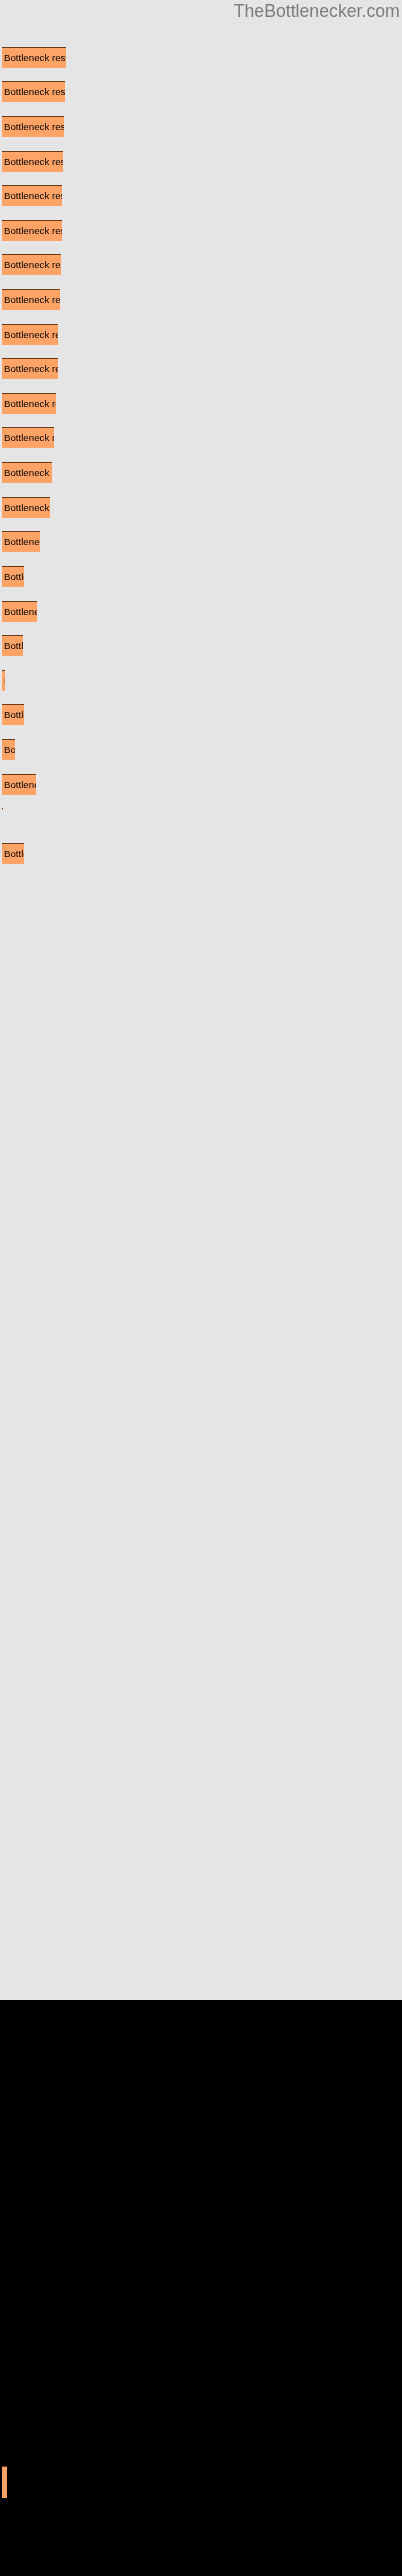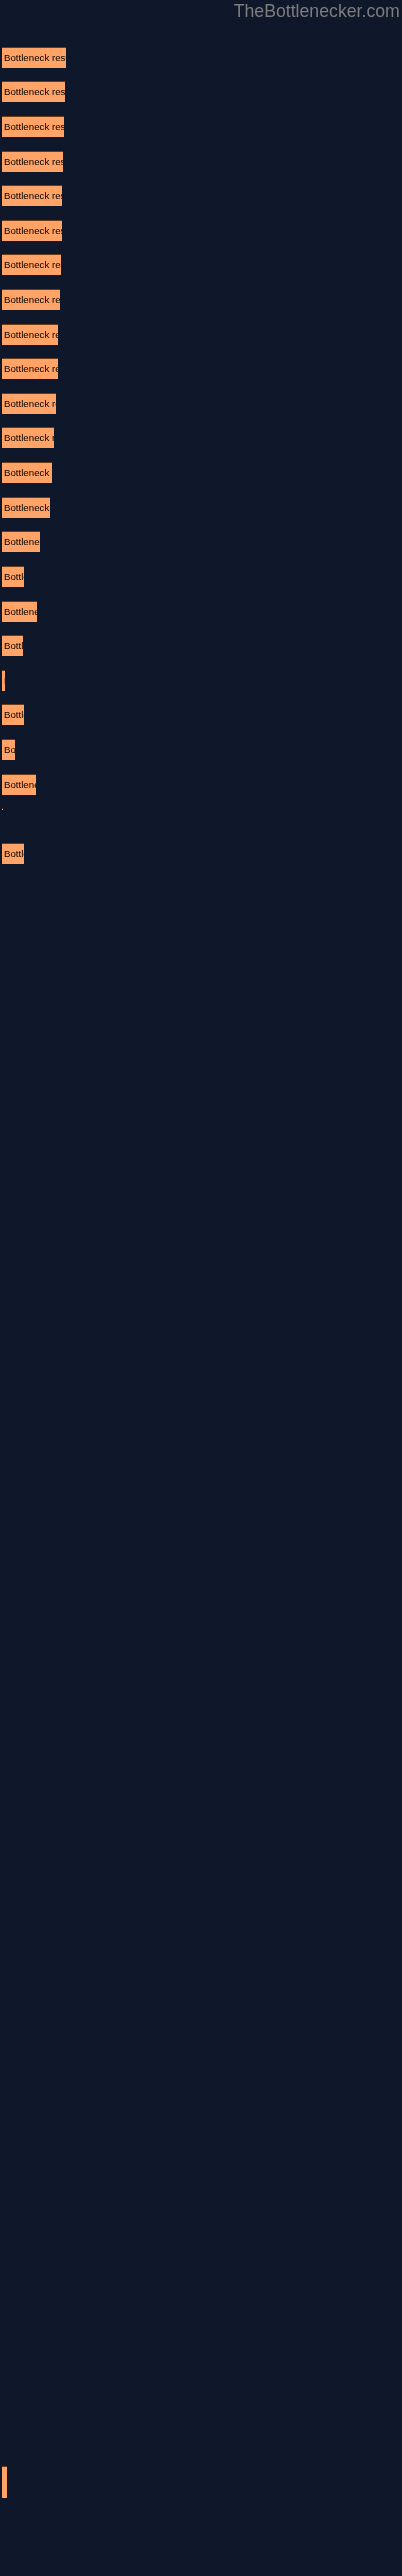--- a/index.html
+++ b/index.html
@@ -12,22 +12,22 @@
     width: 403px;
     height: 2576px;
     position: relative;
     overflow: hidden;
     font-family: "Liberation Sans", sans-serif;
   }
 
   #page-root {
     position: relative;
     width: 403px;
-    height: 2576px;
-    background: #0f172a;
+    height: 2000px;
+    background: #e5e5e5;
   }
 
   
   .site-title {
     position: absolute;
     left: 0;
     top: 0;
     width: 403px;
     text-align: right;
     padding-right: 3.2px;

